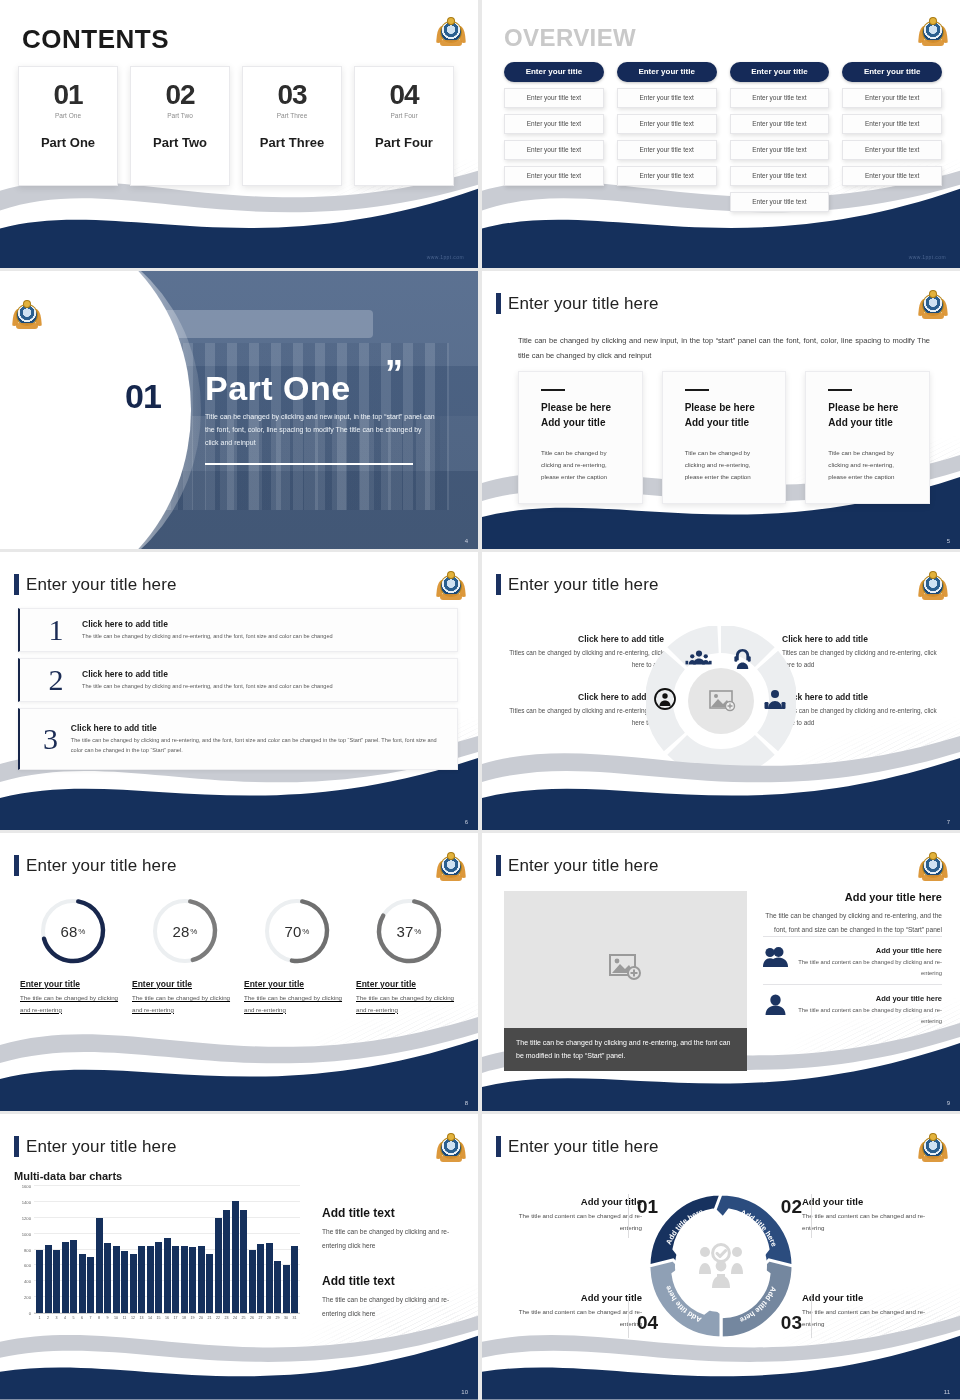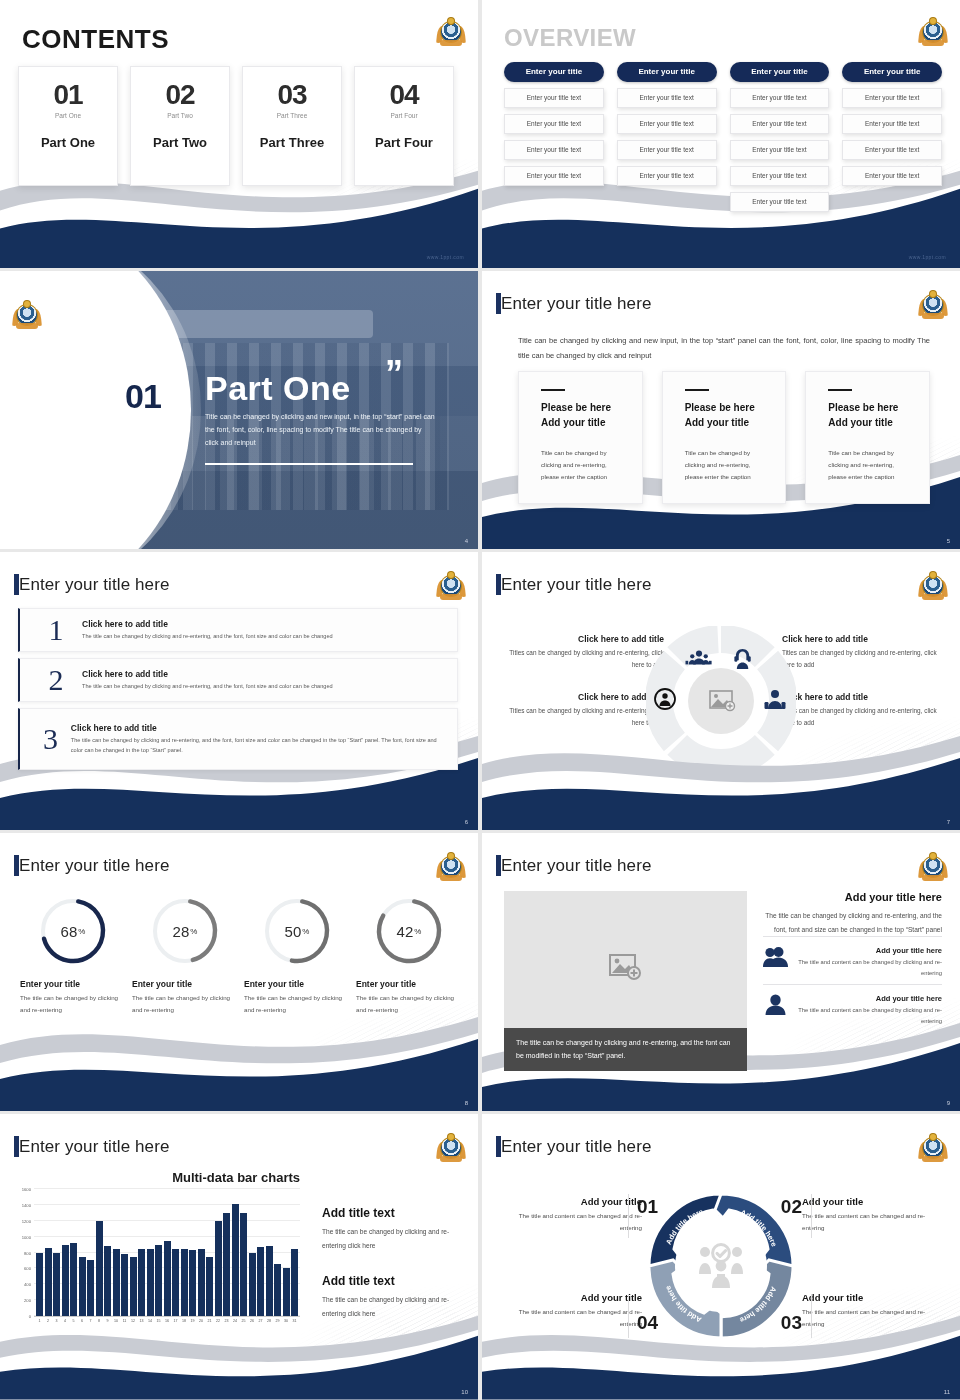--- a/index.html
+++ b/index.html
@@ -39,21 +39,21 @@
     box-shadow:0 0 0 1px #b8861a; }
   .logo .crown { position:absolute; left:10px; top:0px; width:6px; height:6px; border-radius:50%;
     background:#e2b23c; box-shadow:0 0 0 1px #a8790f; }
   .logo .wreathL, .logo .wreathR { position:absolute; top:8px; width:7px; height:17px; background:#d98f2a;
     border-radius:60% 10% 60% 10%; opacity:.92; }
   .logo .wreathL { left:-1px; transform:rotate(6deg); }
   .logo .wreathR { right:-1px; transform:scaleX(-1) rotate(6deg); }
   .logo .scroll { position:absolute; left:2px; bottom:0; width:22px; height:6px; background:#d98f2a; border-radius:3px; opacity:.9; }
 
   
-  .std-title { position:absolute; left:14px; top:22px; display:flex; align-items:center; gap:0; }
+  .std-title { position:absolute; left:14px; top:22px; display:flex; align-items:center; gap:7px; }
   .std-title .bar { width:5px; height:21px; background:#1b3160; }
   .std-title .txt { font-size:17px; color:#222; font-weight:400; letter-spacing:.1px; }
 
   .pageno { position:absolute; right:10px; bottom:5px; font-size:6px; color:#c8cedd; }
   .watermark { position:absolute; right:14px; bottom:8px; font-size:5px; color:#4a648f; letter-spacing:.4px; }
 
   
   .s1-title { position:absolute; left:22px; top:24px; font-size:26px; font-weight:bold; color:#1a1a1a; letter-spacing:.5px; }
   .s1-cards { position:absolute; left:18px; top:66px; display:flex; gap:12px; z-index:3;}
   .s1-card { width:100px; height:120px; background:#fff; border:1px solid #e9e9ec;
@@ -122,21 +122,21 @@
   .s6-txt .p { font-size:6.4px; color:#505050; line-height:1.95; margin-top:3px; }
   .s6-l1 { left:22px; top:82px; text-align:right; }
   .s6-l2 { left:22px; top:140px; text-align:right; }
   .s6-r1 { right:18px; top:82px; text-align:left; }
   .s6-r2 { right:18px; top:140px; text-align:left; }
   .s6-wrap { position:absolute; left:50%; top:74px; transform:translateX(-50%); width:150px; height:150px; }
   .s6-cap { position:absolute; left:50%; top:218px; transform:translateX(-50%); font-size:10px; font-weight:bold; color:#1a1a1a;}
 
   
   .s7-items { position:absolute; left:20px; top:62px; right:16px; display:flex; gap:6px; z-index:3;}
-  .s7-item { flex:1; }
+  .s7-item { flex:1;text-decoration:underline; }
   .s7-ring { position:relative; width:72px; height:72px; margin:0 auto; }
   .s7-ring .val { position:absolute; inset:0; display:flex; align-items:center; justify-content:center;
     font-size:15px; color:#2e2e2e; }
   .s7-ring .val small { font-size:8px; margin-left:1px; }
   .s7-item .h { font-size:8.5px; font-weight:bold; color:#1a1a1a; margin-top:12px; }
   .s7-item .p { font-size:6.2px; color:#555; line-height:1.9; margin-top:3px; }
 
   
   .s8-img { position:absolute; left:22px; top:58px; width:243px; height:180px; background:#e4e4e4; z-index:3;}
   .s8-img .ph { position:absolute; left:50%; top:44%; transform:translate(-50%,-50%); }
@@ -145,21 +145,21 @@
   .s8-right { position:absolute; left:281px; top:58px; right:18px; z-index:3;text-align:right;}
   .s8-right .h { font-size:11px; font-weight:bold; color:#141414; }
   .s8-right .p { font-size:6.6px; color:#4c4c4c; line-height:2.05; margin-top:6px; }
   .s8-row { display:flex; gap:9px; align-items:flex-start; border-top:1px solid #e3e3e6; padding:9px 0 6px; }
   .s8-row .ic { width:25px; flex:none; color:#1c3461; }
   .s8-row .h2 { font-size:7.5px; font-weight:bold; color:#1a1a1a; }
   .s8-row .p2 { font-size:5.8px; color:#555; line-height:1.85; margin-top:2px;}
 
   
   .s9-chart { position:absolute; left:14px; top:56px; width:286px; height:180px; z-index:3;}
-  .s9-chart .ct { text-align:right; font-size:13px; font-weight:bold; color:#1b1b1b; margin-bottom:4px;}
+  .s9-chart .ct { text-align:left; font-size:11px; font-weight:bold; color:#1b1b1b; margin-bottom:4px;}
   .s9-plot { position:relative; height:128px; margin-left:20px; border-bottom:1px solid #c9c9c9; }
   .s9-grid { position:absolute; inset:0; }
   .s9-grid .g { position:absolute; left:0; right:0; border-top:1px solid #ececec; }
   .s9-yl { position:absolute; right:100%; transform:translateY(-50%); padding-right:3px;
     font-size:4.2px; color:#666; white-space:nowrap; }
   .s9-bars { position:absolute; inset:0; display:flex; align-items:flex-end; gap:1.5px; padding:0 2px; }
   .s9-bars span { flex:1; background:#15305c; }
   .s9-xl { margin-left:20px; display:flex; gap:1.5px; padding:2px 2px 0; }
   .s9-xl span { flex:1; text-align:center; font-size:3.6px; color:#555; }
   .s9-right { position:absolute; left:322px; top:92px; right:16px; z-index:3;}
@@ -519,36 +519,36 @@
       <div class="p">The title can be changed by clicking and re-entering</div>
     </div>
 
     <div class="s7-item">
       <div class="s7-ring">
         <svg viewBox="0 0 72 72" style="width:100%;height:100%">
           <circle cx="36" cy="36" r="30" fill="none" stroke="#eceff1" stroke-width="4"></circle>
           <circle cx="36" cy="36" r="30" fill="none" stroke="#6f6f6f" stroke-width="4.4" stroke-linecap="round" stroke-dasharray="94 188.5" transform="rotate(-80 36 36)"></circle>
         </svg>
         <div class="val">
-            <span>50</span>
+            <span>70</span>
             <small>%</small>
           </div>
       </div>
       <div class="h">Enter your title</div>
       <div class="p">The title can be changed by clicking and re-entering</div>
     </div>
 
     <div class="s7-item">
       <div class="s7-ring">
         <svg viewBox="0 0 72 72" style="width:100%;height:100%">
           <circle cx="36" cy="36" r="30" fill="none" stroke="#eceff1" stroke-width="4"></circle>
           <circle cx="36" cy="36" r="30" fill="none" stroke="#747474" stroke-width="4.4" stroke-linecap="round" stroke-dasharray="152 188.5" transform="rotate(-80 36 36)"></circle>
         </svg>
         <div class="val">
-            <span>42</span>
+            <span>37</span>
             <small>%</small>
           </div>
       </div>
       <div class="h">Enter your title</div>
       <div class="p">The title can be changed by clicking and re-entering</div>
     </div>
   </div>
   <div class="hatch"></div>
   <div class="wave">
     <svg viewBox="0 0 478 128" preserveAspectRatio="none">

